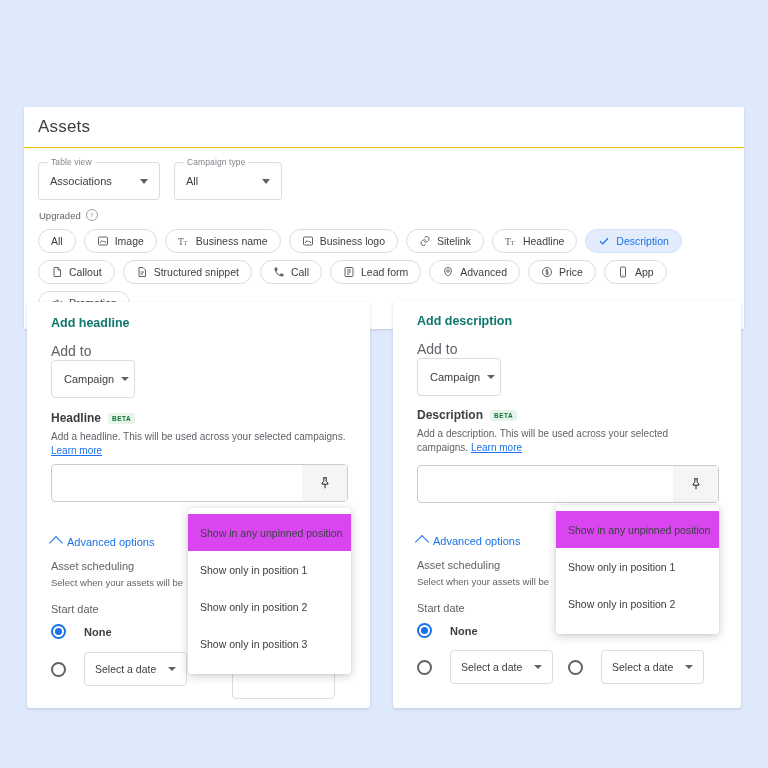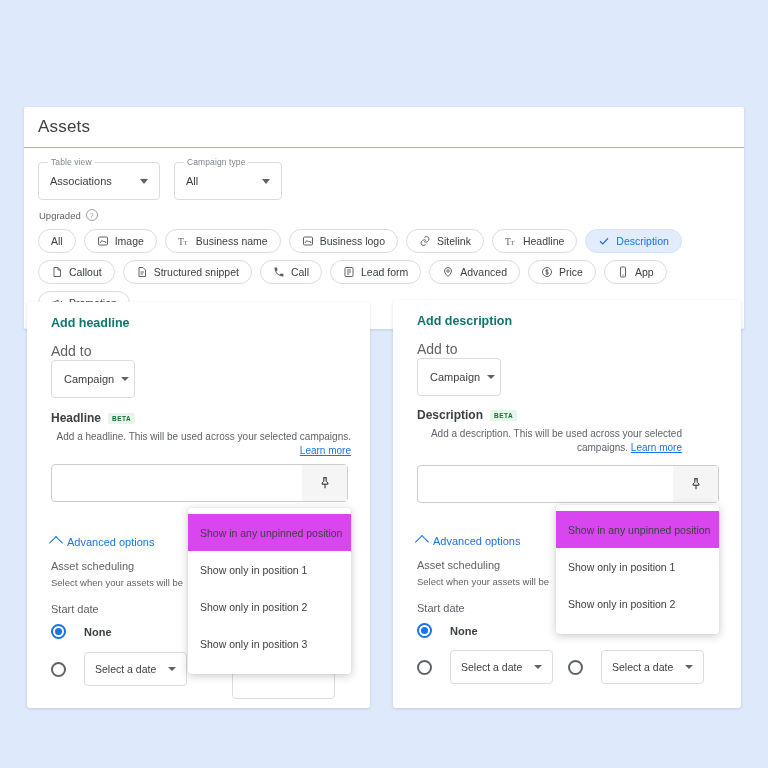--- a/index.html
+++ b/index.html
@@ -230,21 +230,20 @@
     letter-spacing: .5px;
     padding: 2px 4px;
     border-radius: 2px;
   }
   .helper-text {
     position: absolute;
     left: 24px;
     font-size: 10px;
     color: #5f6368;
     line-height: 13.5px;
-    text-align: right;
   }
   .helper-text a {
     color: #1a73e8;
     text-decoration: underline;
   }
   .text-input {
     position: absolute;
     left: 24px;
     height: 38px;
     border: 1px solid #c9ccd0;

